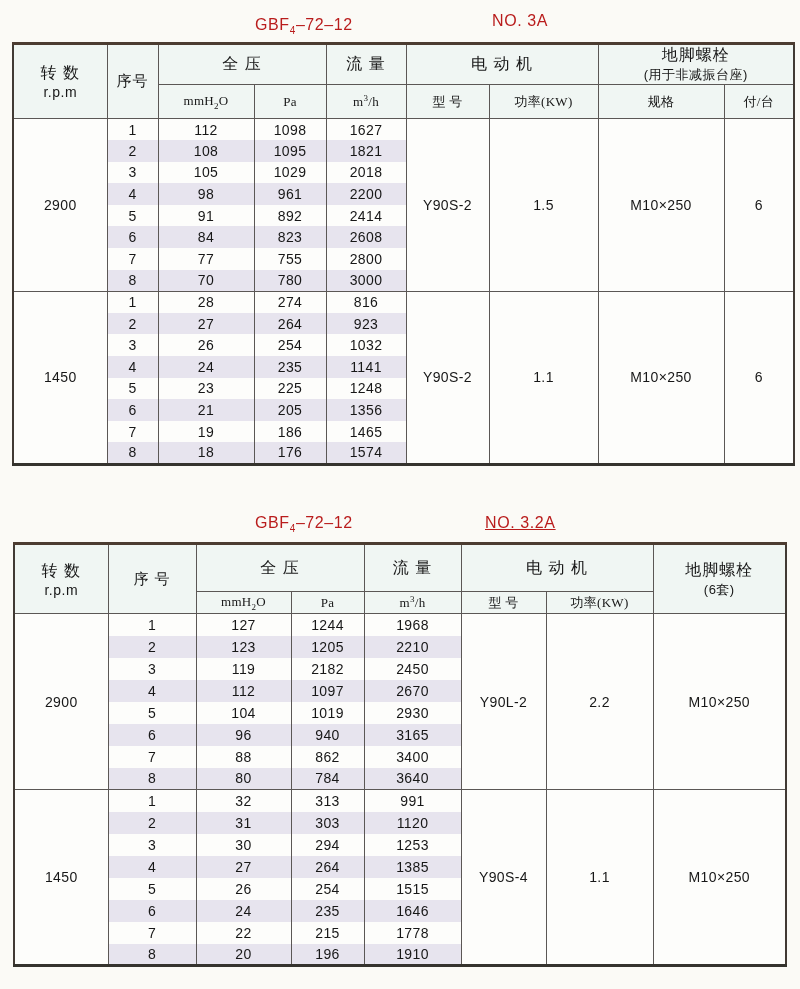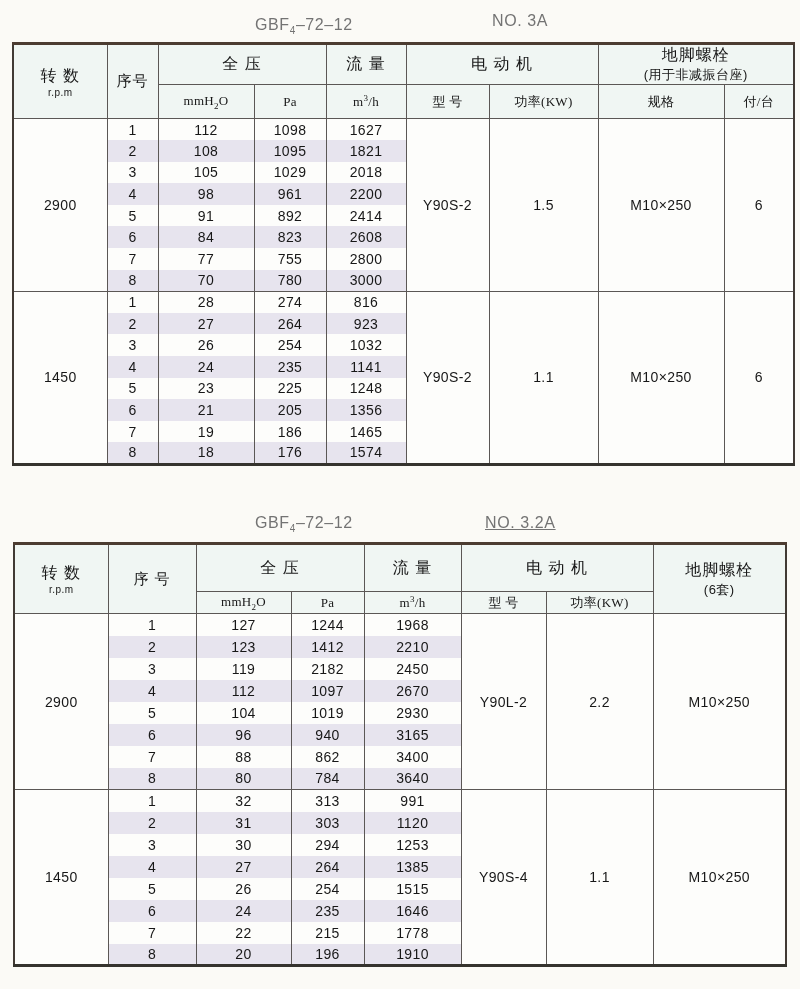--- a/index.html
+++ b/index.html
@@ -9,21 +9,21 @@
     font-family:"Liberation Sans","DejaVu Sans",sans-serif;
     color:#171717;
     -webkit-font-smoothing:antialiased;
   }
   .sheet{position:relative;width:800px;height:989px;overflow:hidden;}
 
   .title{
     position:absolute;
     font-size:16px;
     letter-spacing:.6px;
-    color:#737373;
+    color:#b91c1c;
     white-space:nowrap;
   }
   .title sub{font-size:10px;}
 
   .mount{position:absolute;}
   #t1-mount{left:12px;top:42px;}
   #t2-mount{left:13px;top:542px;}
 
   table.spec{
     border-collapse:collapse;
@@ -62,21 +62,21 @@
   .t1 tbody tr{height:21.6px;}
   .t2 thead tr.h1{height:48px;}
   .t2 thead tr.h2{height:22px;}
   .t2 tbody tr{height:22px;}
 
   .two-line{
     display:flex;flex-direction:column;
     justify-content:space-around;align-items:center;
     height:100%;
   }
-  .two-line .l2{font-size:10px;letter-spacing:.5px;}
+  .two-line .l2{font-size:14px;letter-spacing:.5px;}
   .bolt-wrap .l1{font-size:16px;letter-spacing:1px;}
   .bolt-wrap .l2{font-size:13px;letter-spacing:.5px;}
   .unit sub{font-size:9px;}
   .unit sup{font-size:9px;}
 </style>
 </head>
 <body>
 
 <div class="sheet">
 
@@ -285,21 +285,21 @@
             <td>127</td>
             <td>1244</td>
             <td>1968</td>
             <td rowspan="8">Y90L-2</td>
             <td rowspan="8">2.2</td>
             <td rowspan="8">M10×250</td>
           </tr>
           <tr>
             <td class="stripe">2</td>
             <td class="stripe">123</td>
-            <td class="stripe">1412</td>
+            <td class="stripe">1205</td>
             <td class="stripe">2210</td>
           </tr>
           <tr>
             <td>3</td>
             <td>119</td>
             <td>2182</td>
             <td>2450</td>
           </tr>
           <tr>
             <td class="stripe">4</td>

